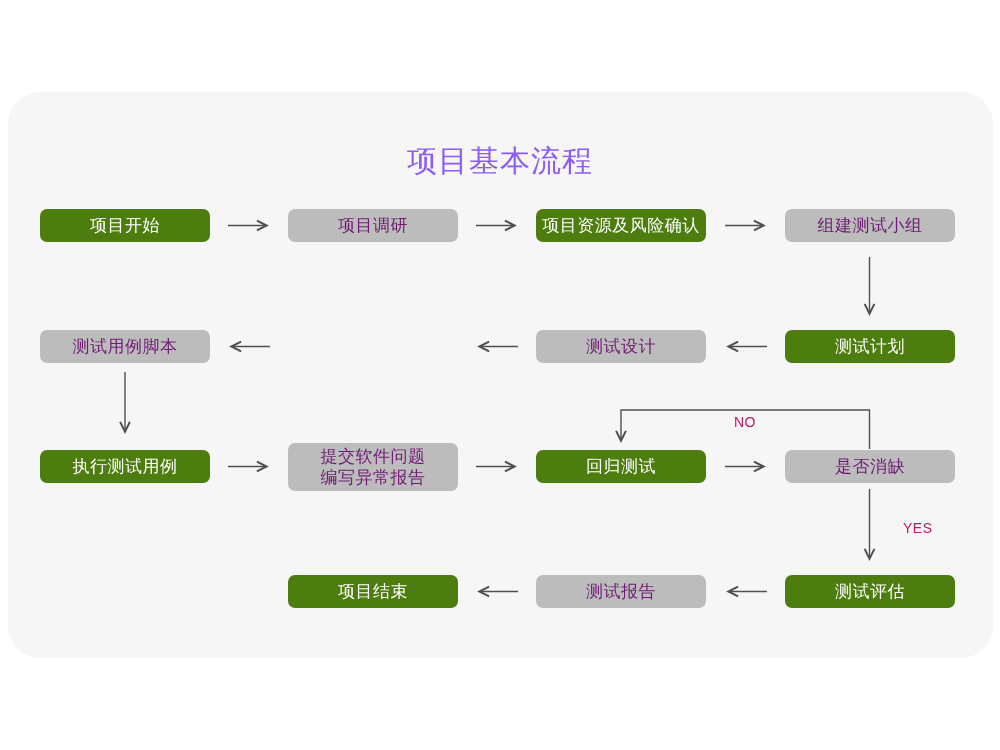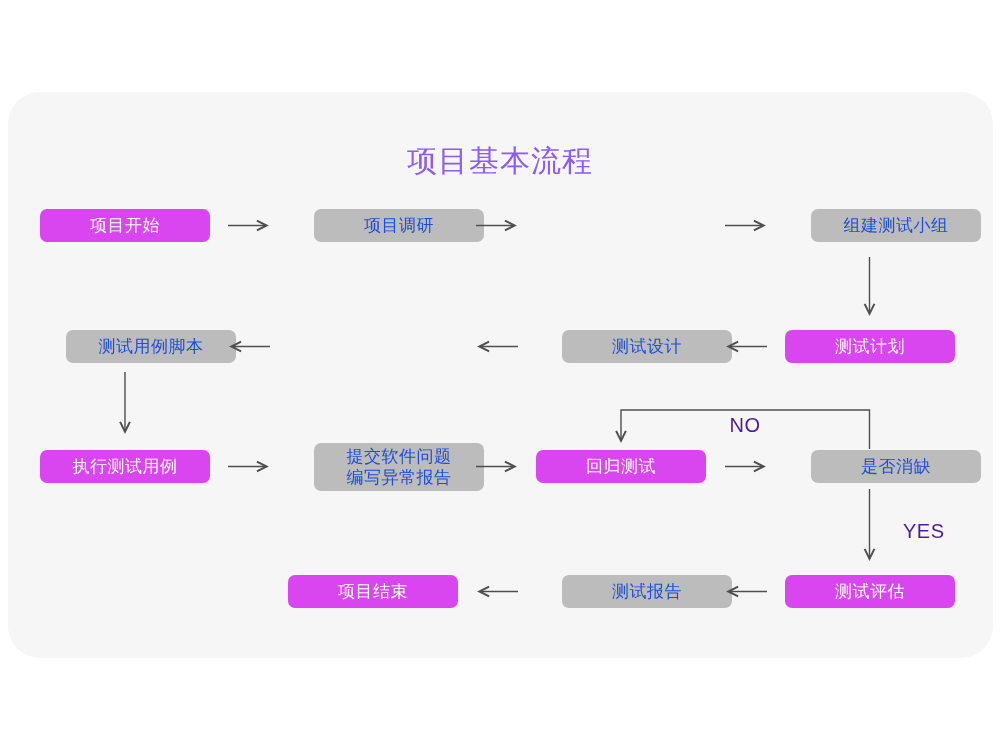--- a/index.html
+++ b/index.html
@@ -35,51 +35,54 @@
     width: 170px; height: 33px;
     border-radius: 7px;
     display: flex;
     align-items: center;
     justify-content: center;
     font-size: 17px;
     letter-spacing: 0.5px;
     text-align: center;
   }
   .node span { white-space: pre-line; line-height: 21px; }
-  .node.primary   { background: #d946ef; color: #FFFFFF; }
-  .node.secondary { background: #BCBCBC; color: #1d4ed8; margin-left: 26px; }
+  .node.primary   { background: #4d7c0f; color: #FFFFFF; }
+  .node.secondary { background: #BCBCBC; color: #701a75; }
   .node.tall { height: 48px; }
   .arrows {
     position: absolute;
     left: 0; top: 0;
     width: 1000px; height: 750px;
     pointer-events: none;
   }
   .edge-label {
     position: absolute;
-    font-size: 20px;
-    color: #4c1d95;
+    font-size: 14px;
+    color: #be185d;
     letter-spacing: 0.5px;
   }
   .edge-label.no  { left: 713px; top: 414px; width: 64px; text-align: center; }
   .edge-label.yes { left: 879px; top: 520px; margin-left: 24px; }
 </style>
 </head>
 <body>
 
 <div class="stage">
   <div class="card"></div>
 
   <div class="title">项目基本流程</div>
 
   <div class="node primary" style="left:40px;top:209px">
     <span>项目开始</span>
     </div>
   <div class="node secondary" style="left:288px;top:209px">
     <span>项目调研</span>
+    </div>
+  <div class="node primary" style="left:536px;top:209px">
+    <span>项目资源及风险确认</span>
     </div>
   <div class="node secondary" style="left:785px;top:209px">
     <span>组建测试小组</span>
     </div>
 
   <div class="node primary" style="left:785px;top:330px">
     <span>测试计划</span>
     </div>
   <div class="node secondary" style="left:536px;top:330px">
     <span>测试设计</span>

